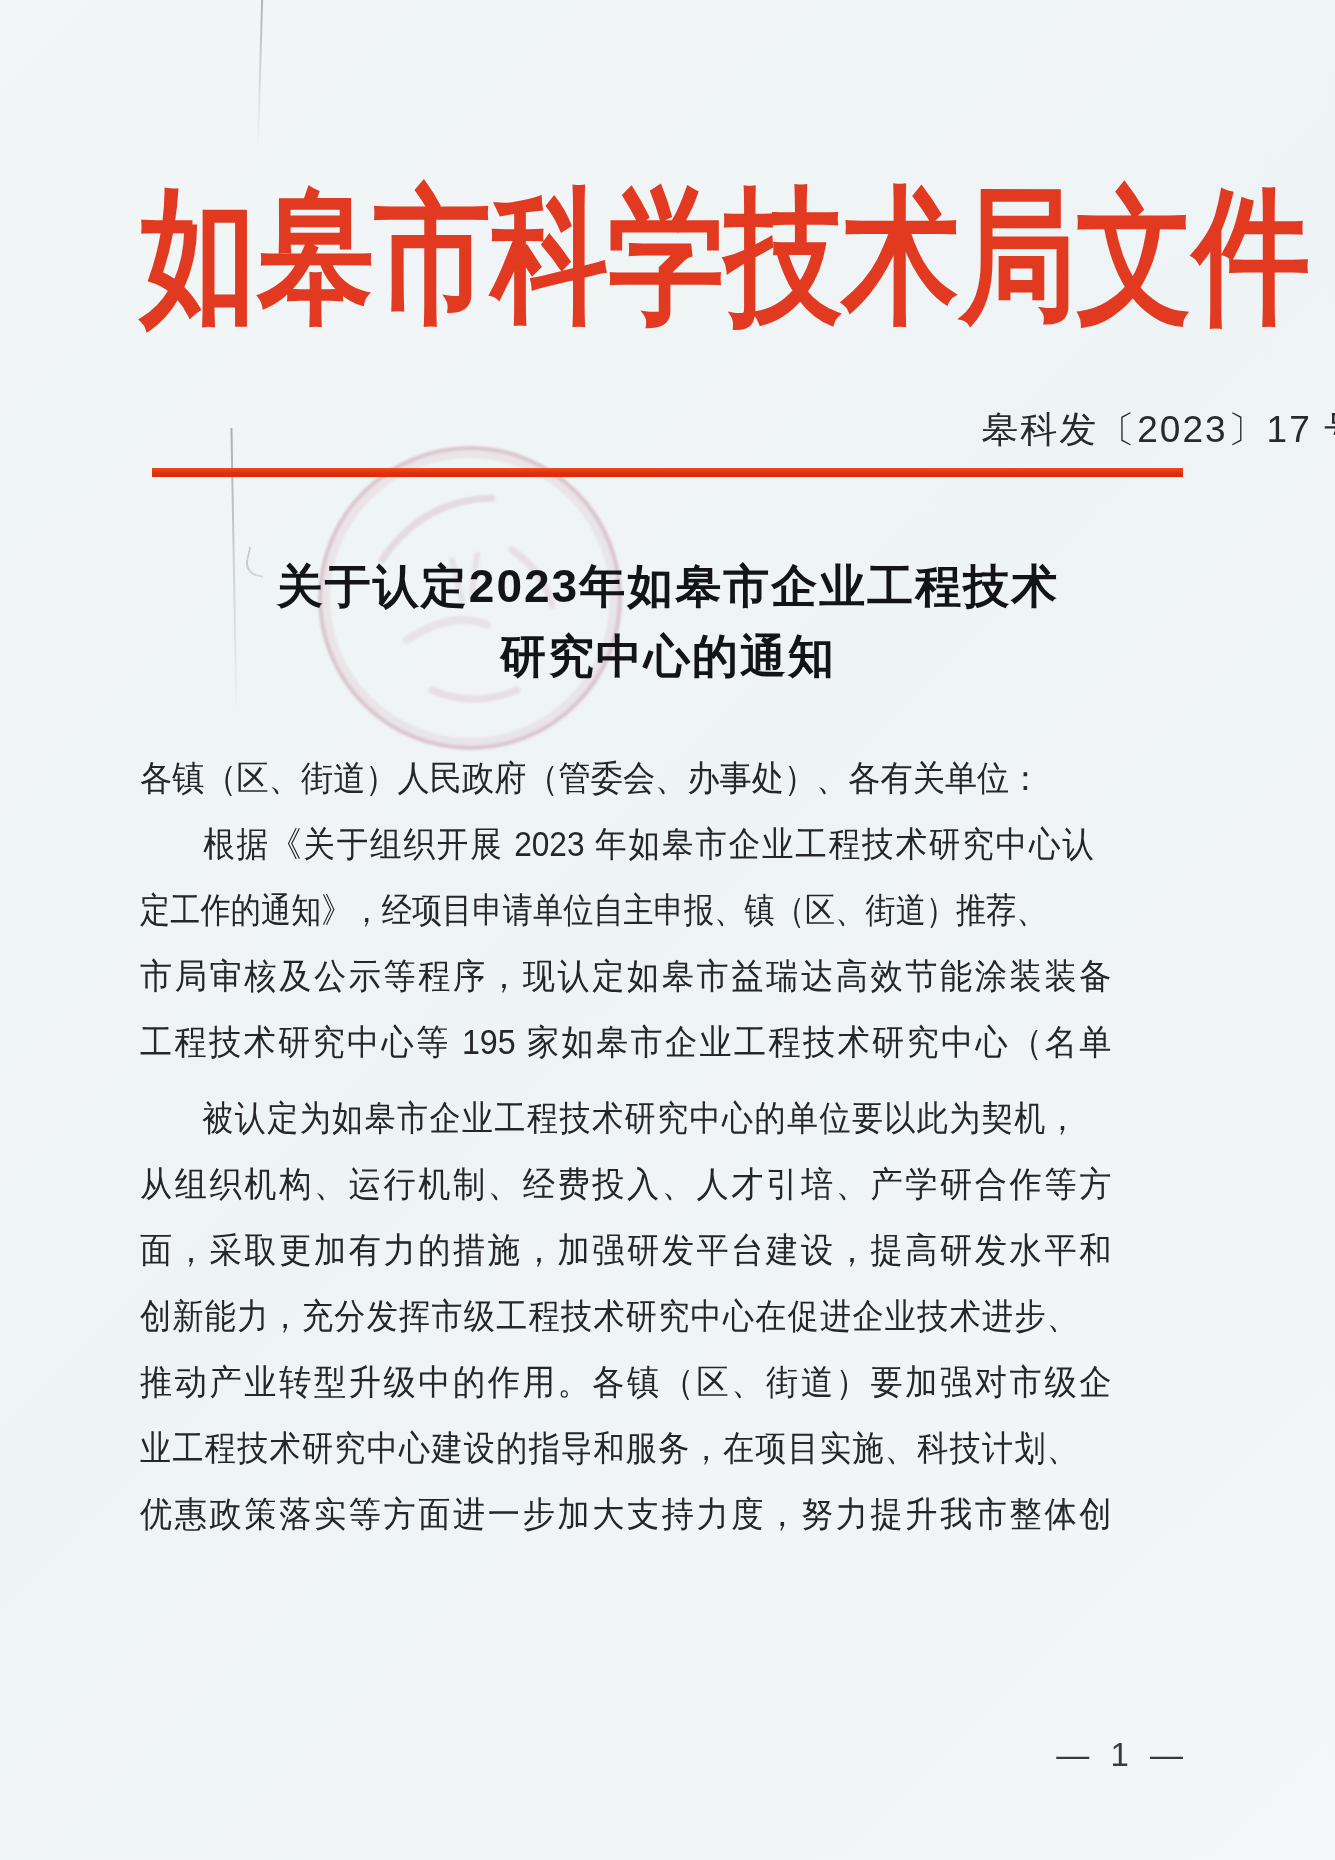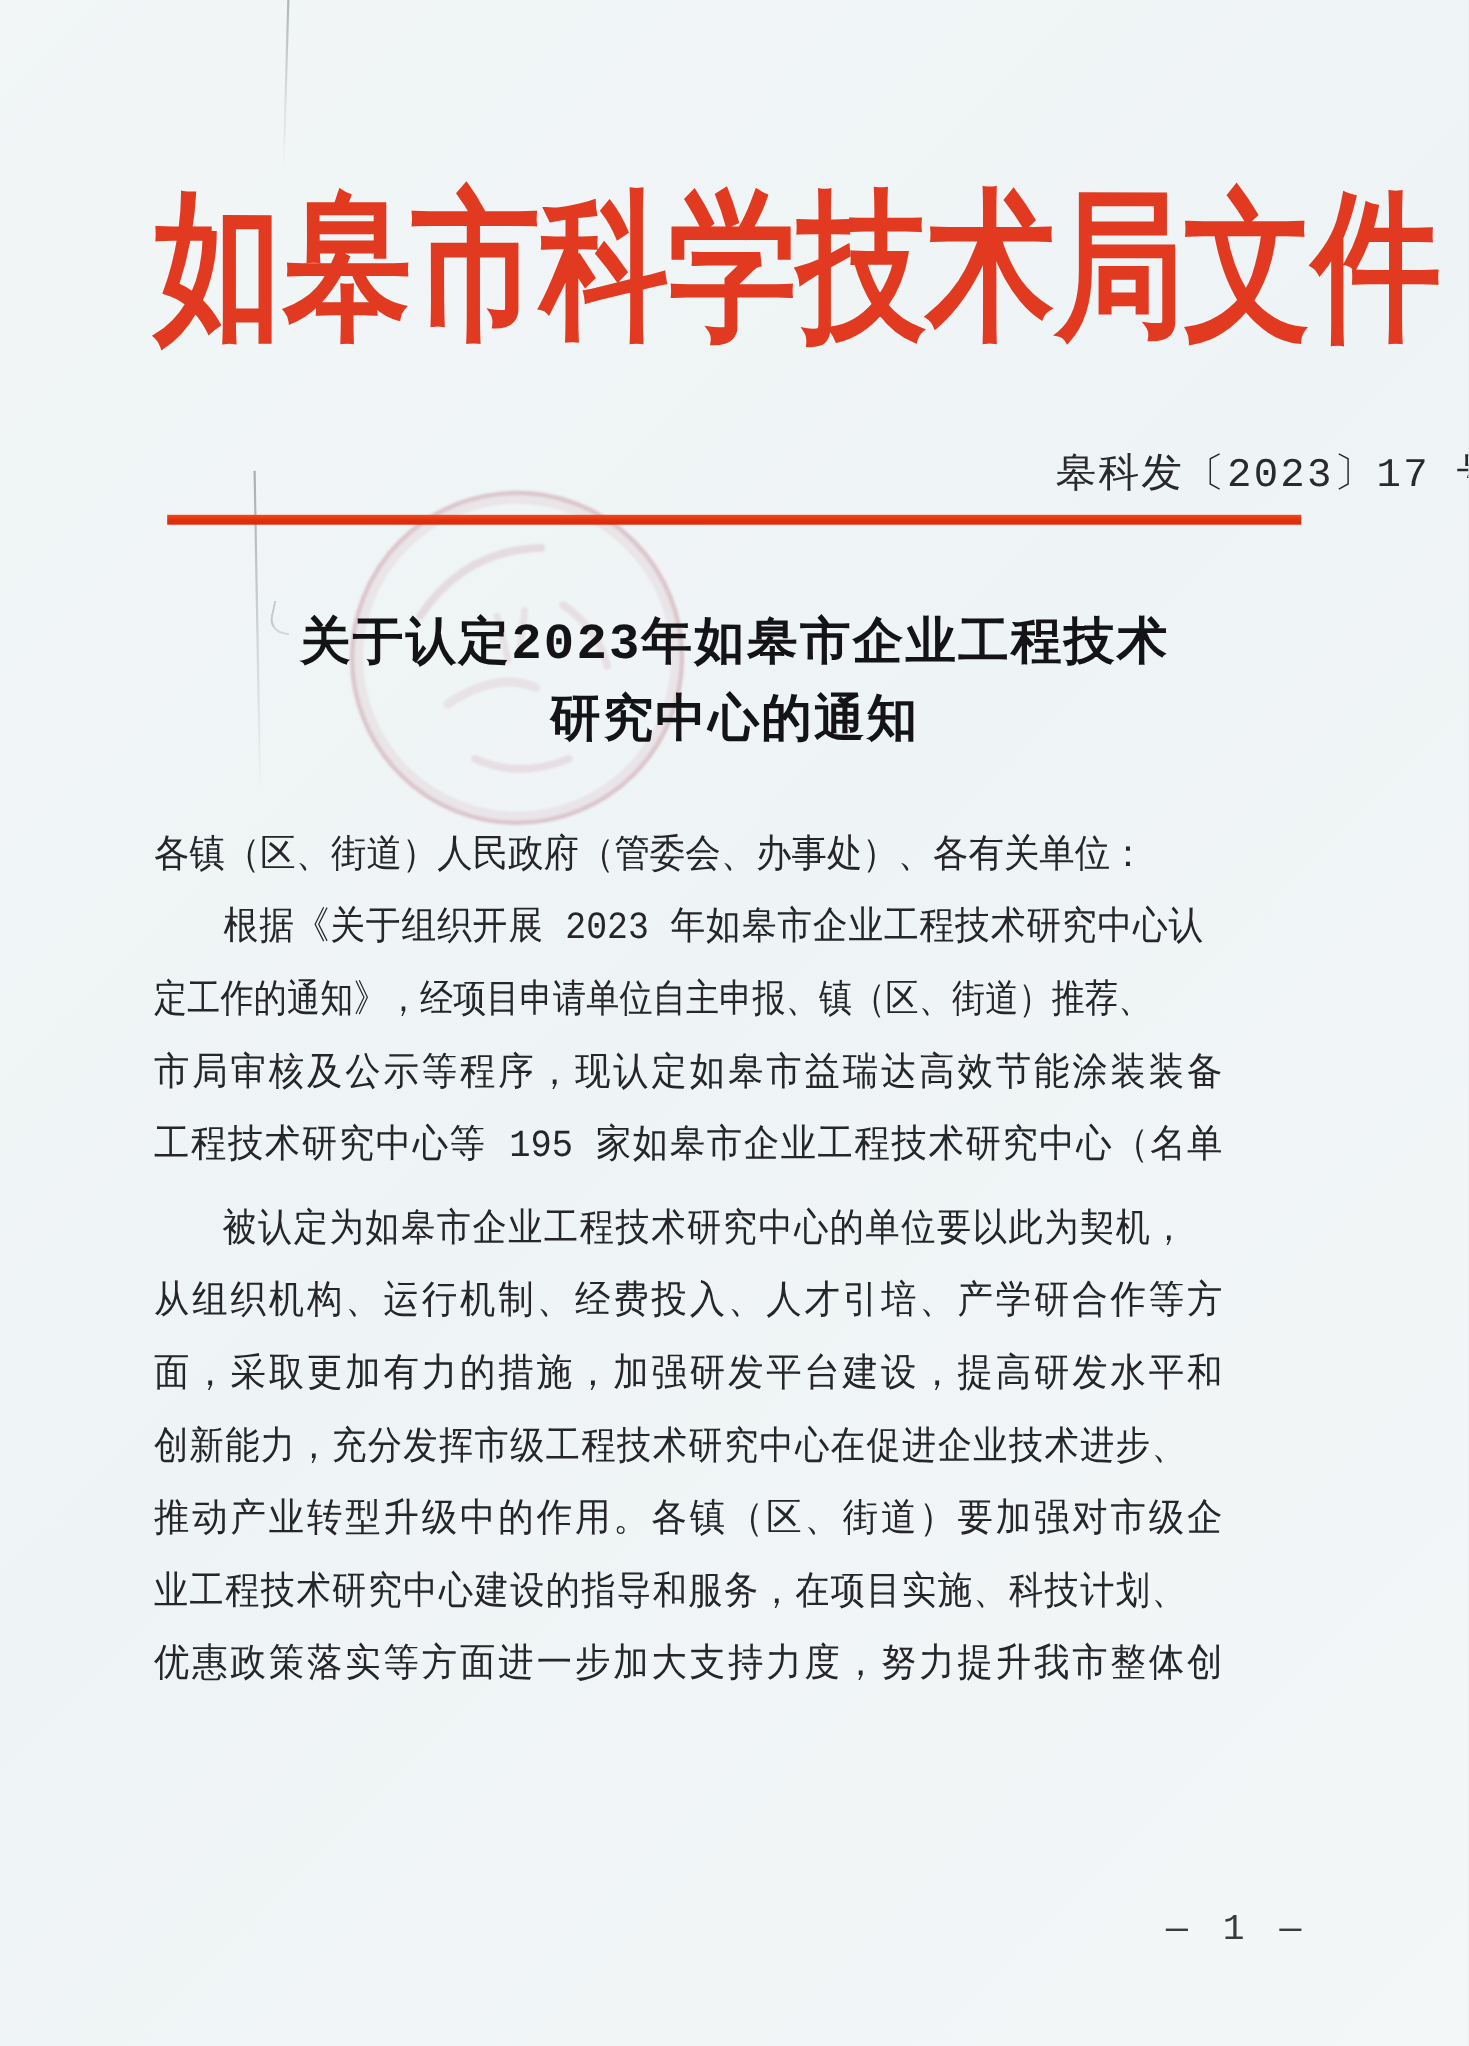--- a/index.html
+++ b/index.html
@@ -1,21 +1,21 @@
 <!DOCTYPE html>
 <html><head>
 <meta charset="utf-8">
 <style>
   html,body{margin:0;padding:0;background:#e8ecee;}
   .page{
     position:relative;
     width:1335px;height:1860px;
     background:linear-gradient(135deg,#f2f6f7 0%,#eef3f5 48%,#f4f7f8 100%);
     overflow:hidden;
-    font-family:Liberation Mono, monospace;
+    font-family:Liberation Sans, sans-serif;
   }
   
   .crease{position:absolute;pointer-events:none;}
   .crease-top{
     left:259px;top:0;width:2px;height:152px;
     background:linear-gradient(180deg,rgba(120,130,132,0.55),rgba(150,158,160,0.25) 60%,rgba(150,158,160,0));
     transform:rotate(1.6deg);
   }
   .crease-mid{
     left:233px;top:428px;width:2px;height:292px;

